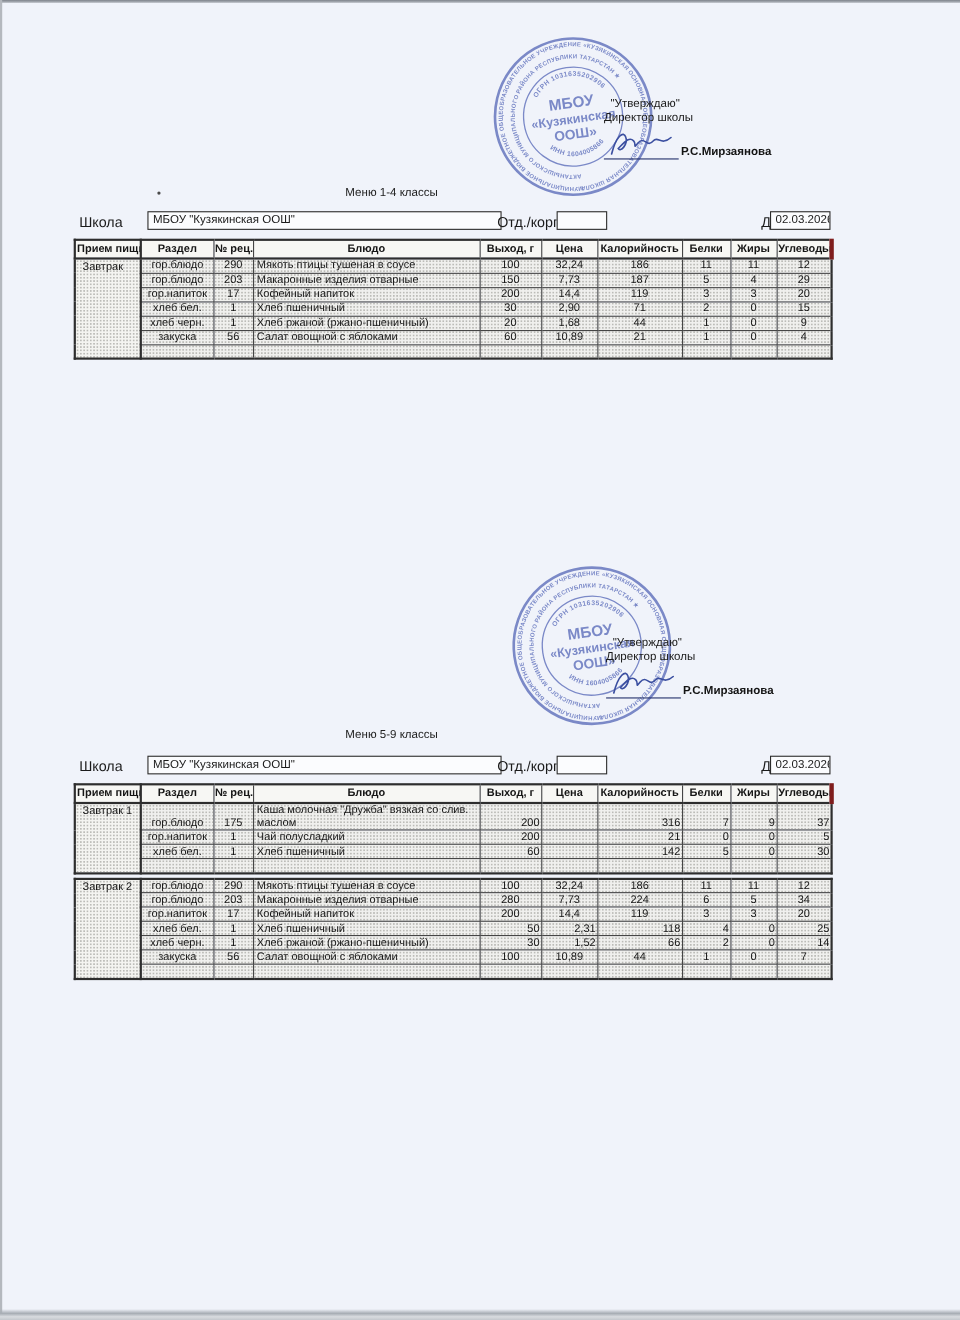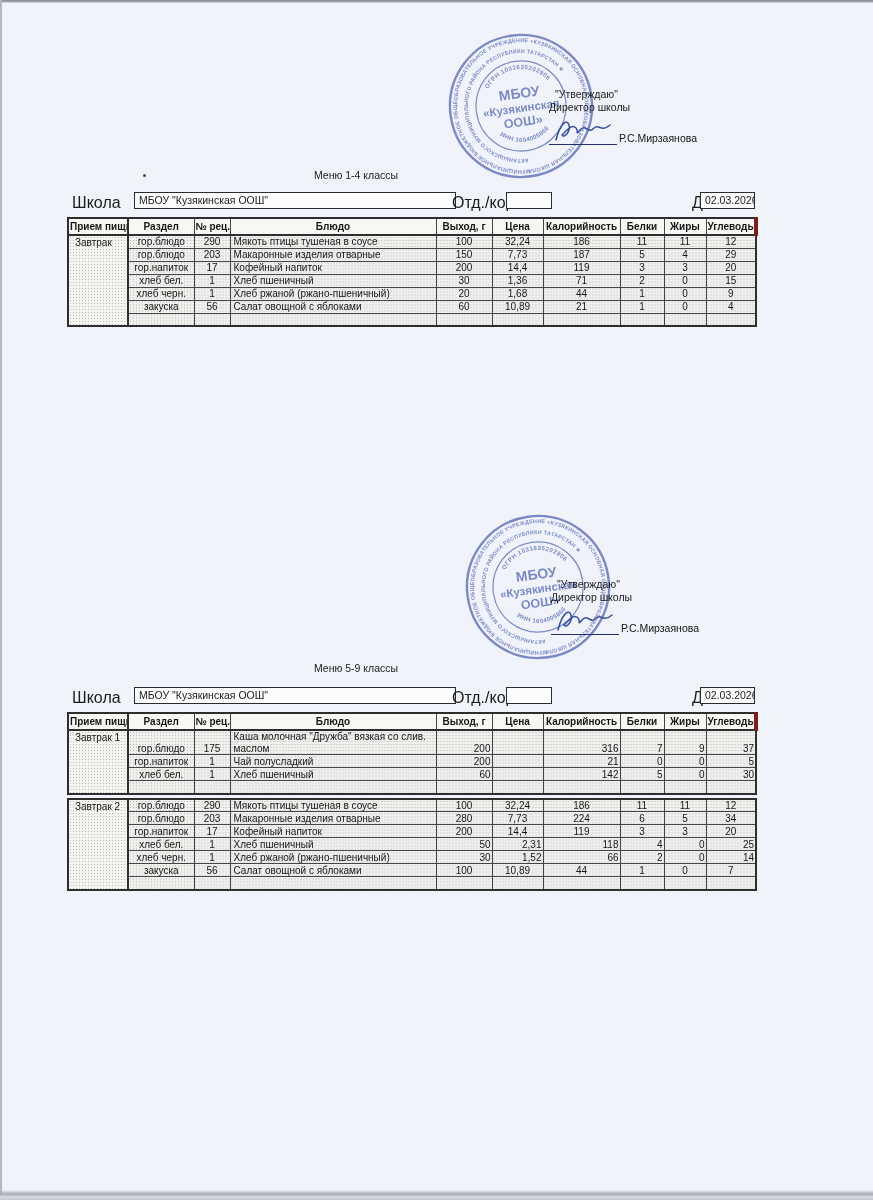--- a/index.html
+++ b/index.html
@@ -26,26 +26,26 @@
   .stamp .big{font-size:14px;font-weight:bold;}
   .stamp .mid{font-size:11.5px;font-weight:bold;}
   .stamp .mid2{font-size:12.5px;font-weight:bold;}
 
   
   .approve{position:absolute;width:240px;font-size:10.5px;line-height:13px;}
   .approve .quote{margin-left:6px;}
   .sig-row{display:flex;align-items:flex-end;margin-top:2px;}
   .sig-line{display:inline-block;border-bottom:1.3px solid #23306b;padding:0 2px;}
   .sig-line svg{display:block;}
-  .sig-name{font-weight:normal;font-size:10.5px;margin-left:2px;color:#141414;}
+  .sig-name{font-weight:bold;font-size:10.5px;margin-left:2px;color:#141414;}
 
   
   .menu-title{position:absolute;left:246px;width:220px;text-align:center;font-size:10.5px;color:#222;}
   .form-row{position:absolute;left:0;width:873px;height:18px;}
-  .form-row .f-label{position:absolute;top:2px;font-size:16px;}
+  .form-row .f-label{position:absolute;top:2px;font-size:13px;}
   .f-box{position:absolute;top:0;height:17px;box-sizing:border-box;border:1.5px solid #2b2b2b;
     background:#fbfcfe;font-size:10.5px;line-height:14px;padding:0 4px;overflow:hidden;white-space:nowrap;}
   .lbl-school{left:72px;}  .box-school{left:134px;width:322px;}
   .lbl-dept{left:452px;}   .box-dept{left:506px;width:46px;}
   .lbl-date{left:692px;}   .box-date{left:700px;width:55px;text-align:center;}
 
   
   .tbl-wrap{position:absolute;left:67px;width:688px;}
   table.menu-table{width:100%;border-collapse:collapse;table-layout:fixed;font-size:10px;color:#161616;}
   .menu-table th,.menu-table td{border:1px solid #454545;box-sizing:border-box;overflow:hidden;}
@@ -192,21 +192,21 @@
             <td class="c-num a-center">119</td>
             <td class="c-num a-center">3</td>
             <td class="c-num a-center">3</td>
             <td class="c-num a-center">20</td>
           </tr>
           <tr>
             <td class="c-razdel">хлеб бел.</td>
             <td class="c-rec">1</td>
             <td class="c-dish">Хлеб пшеничный</td>
             <td class="c-num a-center">30</td>
-            <td class="c-num a-center">1,36</td>
+            <td class="c-num a-center">2,90</td>
             <td class="c-num a-center">71</td>
             <td class="c-num a-center">2</td>
             <td class="c-num a-center">0</td>
             <td class="c-num a-center">15</td>
           </tr>
           <tr>
             <td class="c-razdel">хлеб черн.</td>
             <td class="c-rec">1</td>
             <td class="c-dish">Хлеб ржаной (ржано-пшеничный)</td>
             <td class="c-num a-center">20</td>

